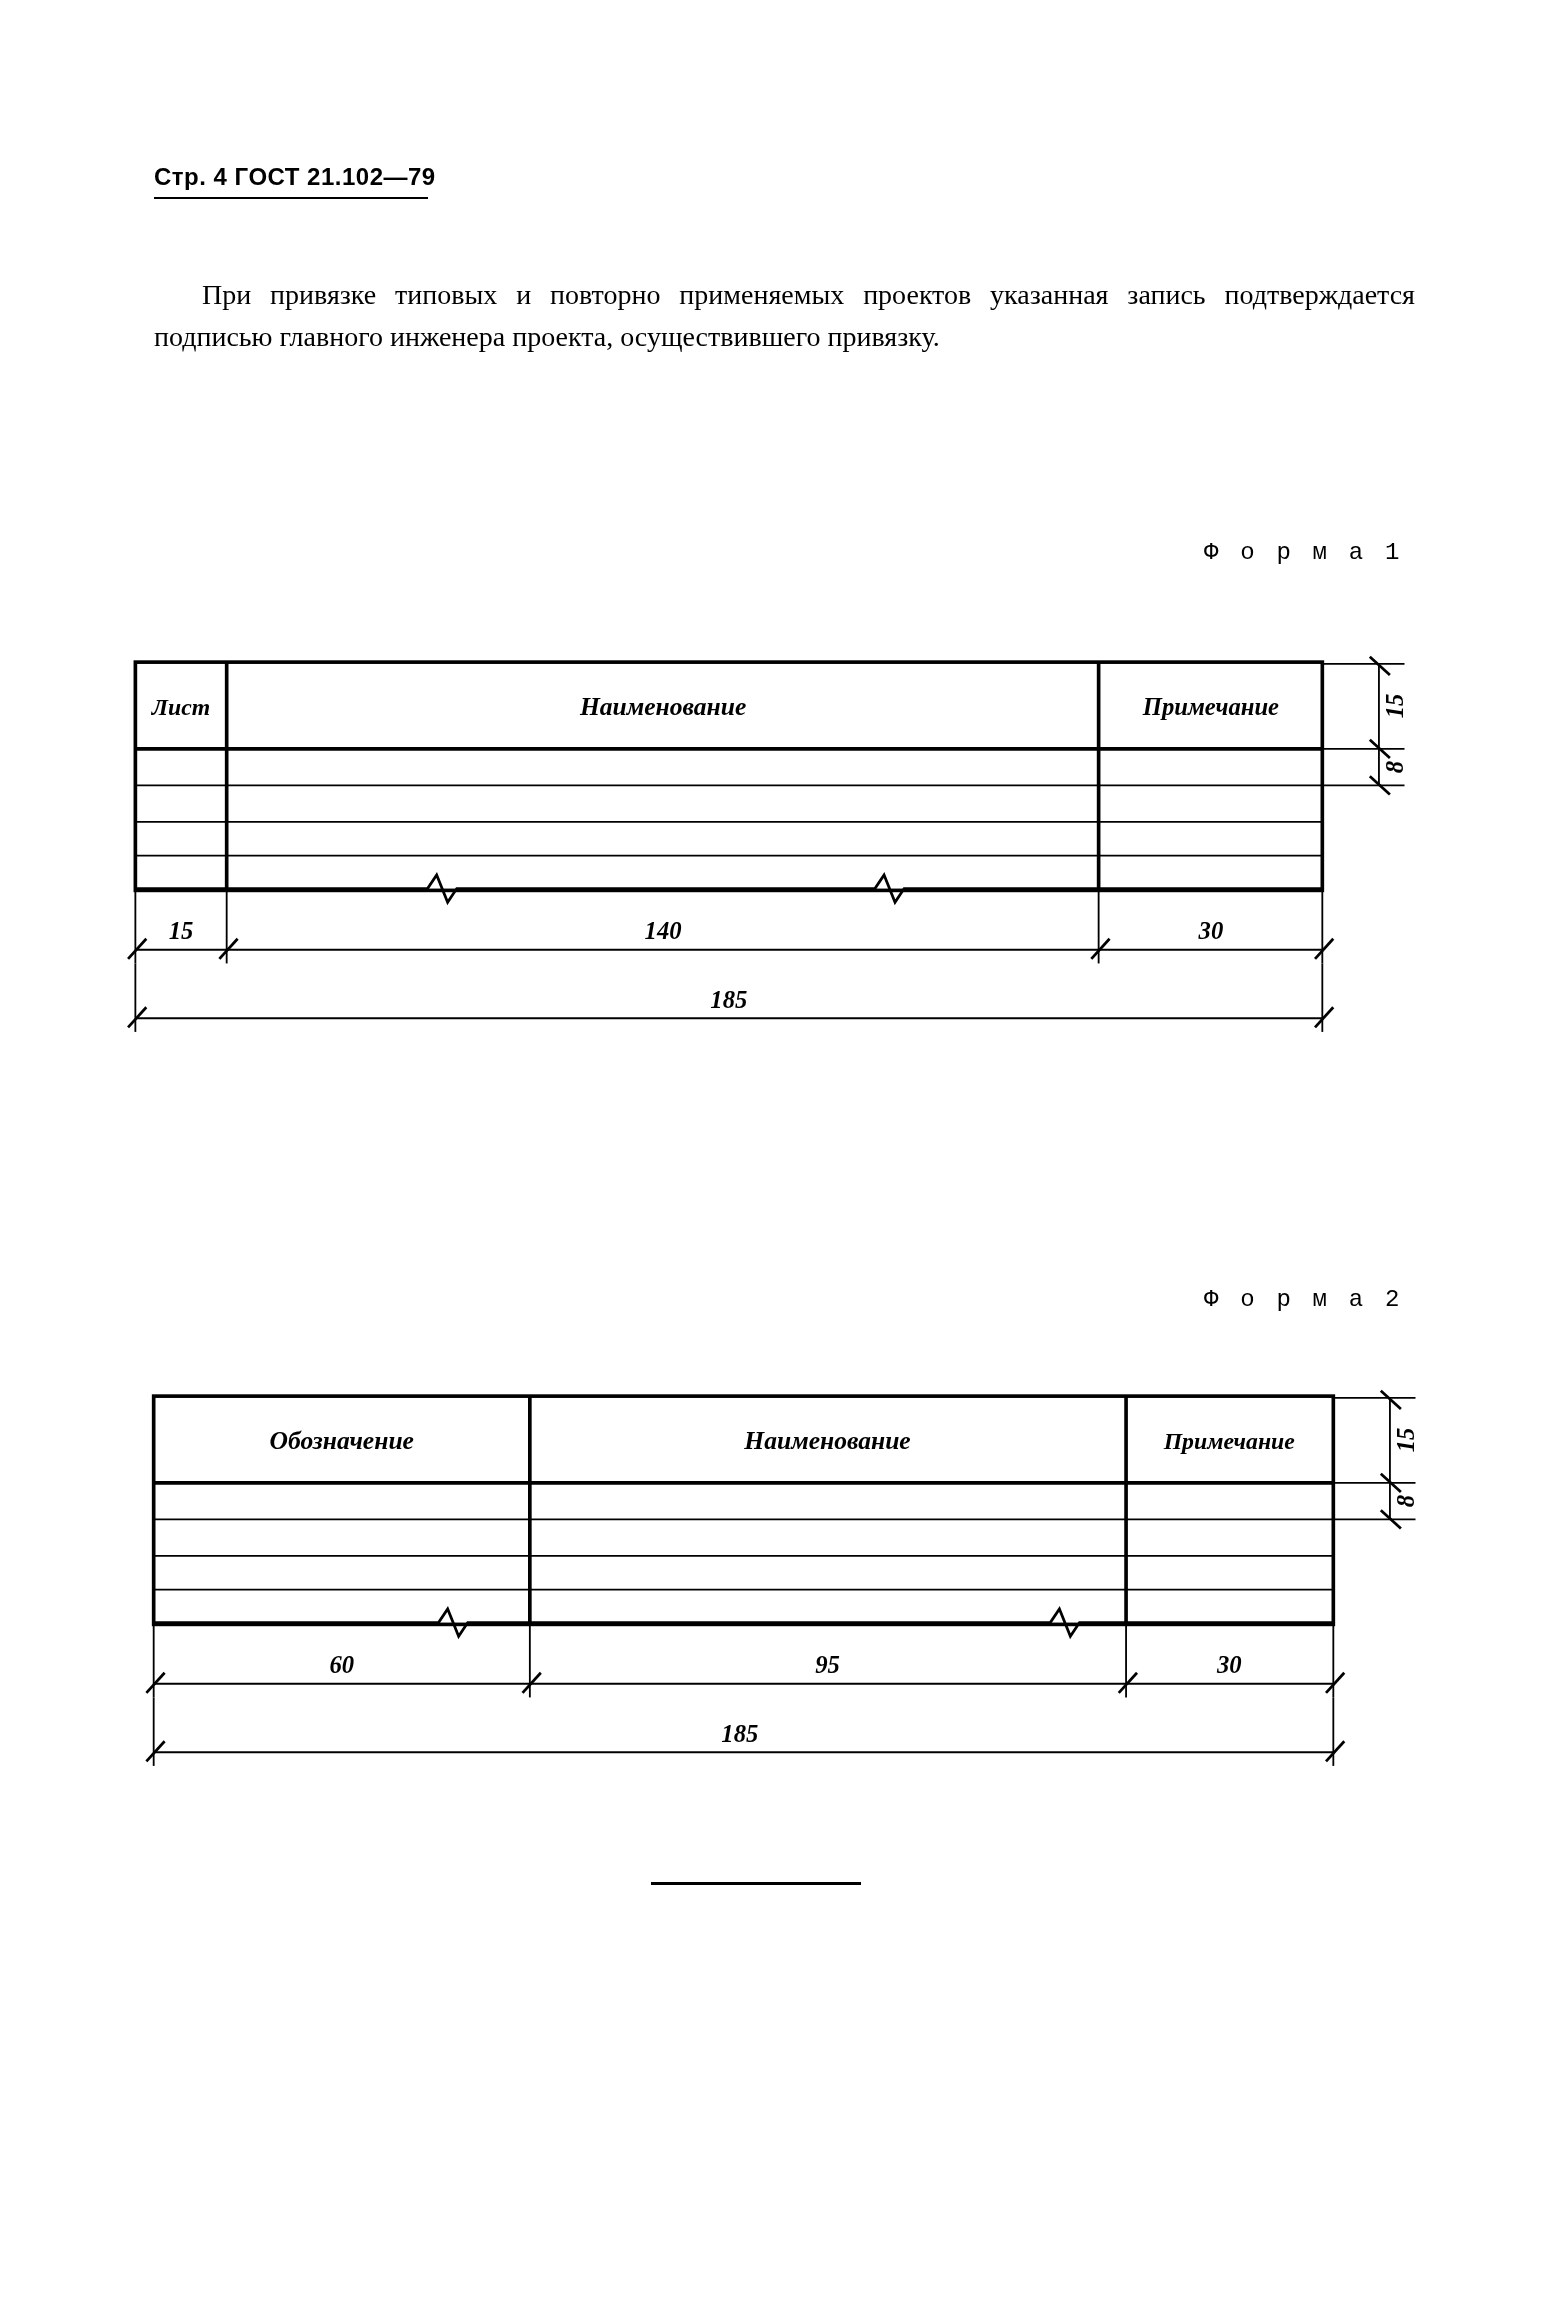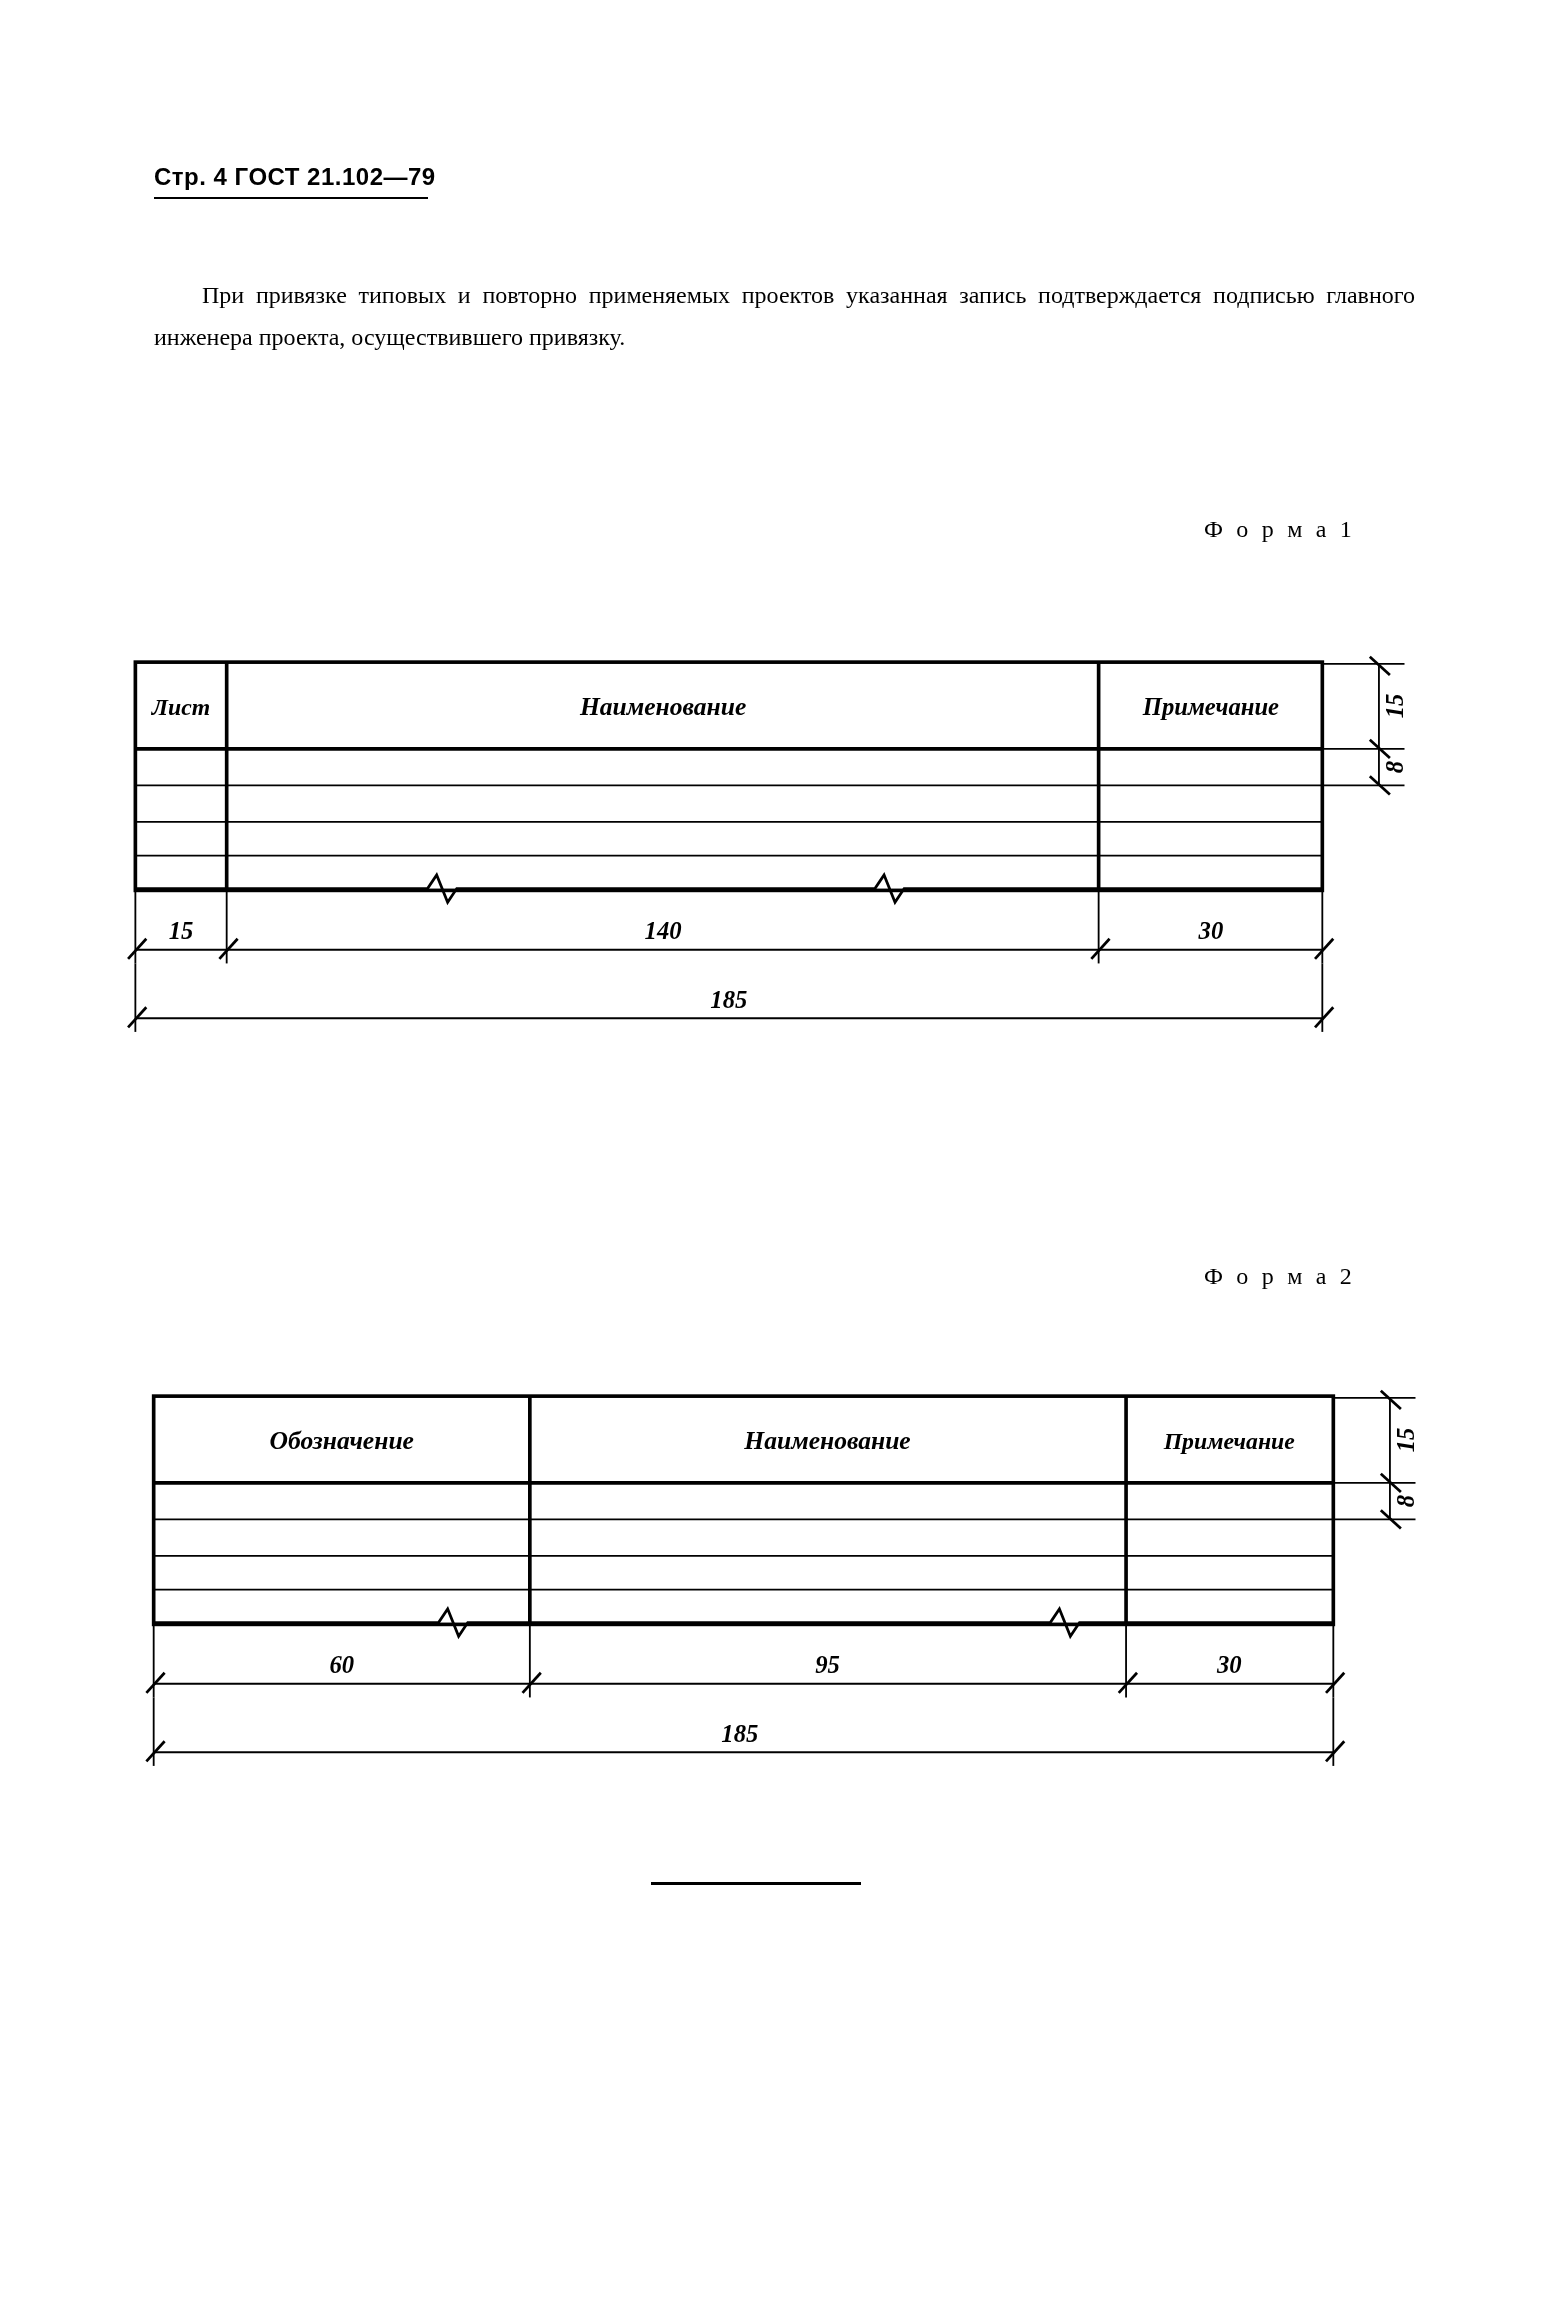--- a/index.html
+++ b/index.html
@@ -35,33 +35,34 @@
     border-bottom: 2.7px solid #000;
     width: 274px;
   }
 
   
   .para {
     position: absolute;
     left: 154px;
     top: 274px;
     width: 1261px;
-    font-size: 24px;
+    font-size: 28px;
     line-height: 42px;
     text-align: justify;
   }
   .para .indent { display: inline-block; width: 48px; }
 
   
   .form-caption {
     position: absolute;
-    font-family: Liberation Serif, serif;
+    font-family: Liberation Mono, monospace;
     font-size: 24px;
     letter-spacing: 3.7px;
     white-space: nowrap;
+    margin-top: 23px;
   }
   #caption-form-1 { left: 1204px; top: 516px; }
   #caption-form-2 { left: 1204px; top: 1263px; }
 
   
   .figure {
     position: absolute;
   }
   #figure-form-1 { left: 126px; top: 653px; width: 1297px; height: 420px; }
   #figure-form-2 { left: 137px; top: 1387px; width: 1297px; height: 420px; }

